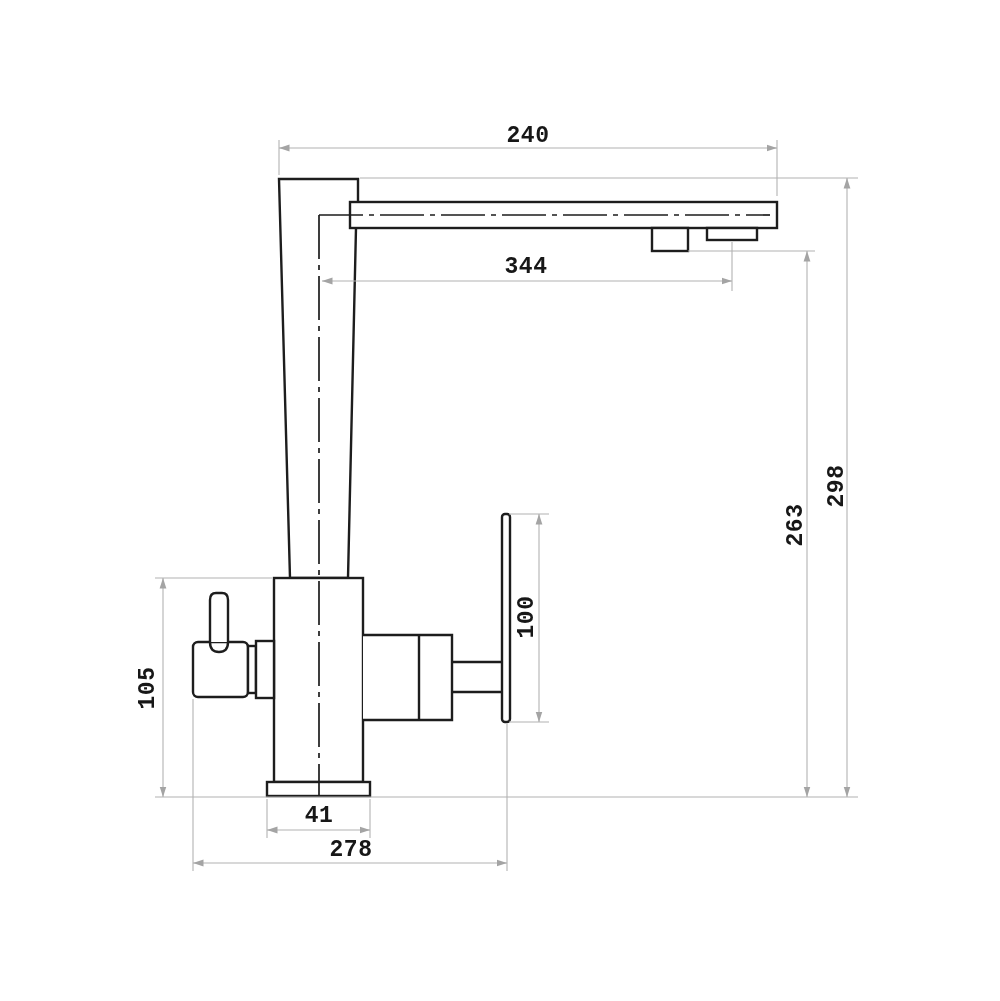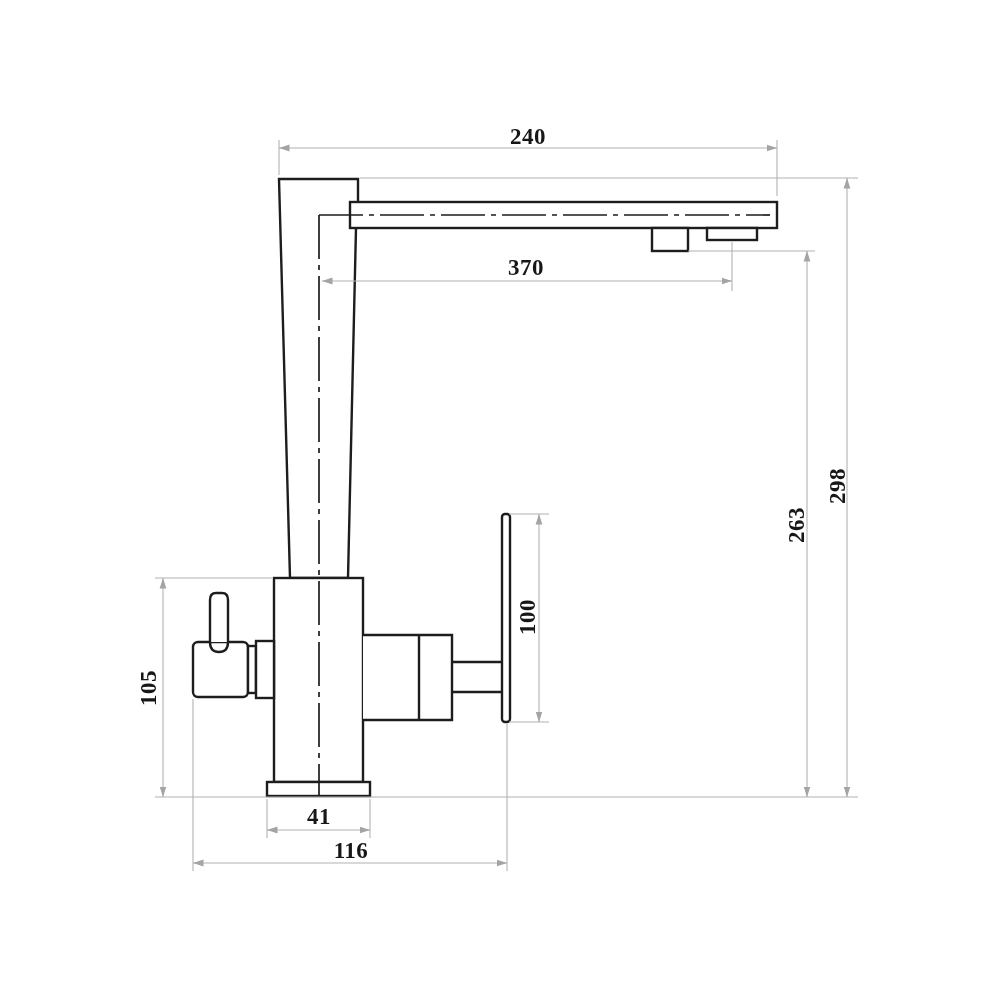--- a/index.html
+++ b/index.html
@@ -5,21 +5,21 @@
   html, body {
     margin: 0;
     padding: 0;
     background: #ffffff;
   }
   .canvas {
     position: relative;
     width: 1000px;
     height: 1001px;
     background: var(--c-background, #ffffff);
-    font-family: Liberation Serif, serif;
+    font-family: Liberation Mono, monospace;
     overflow: hidden;
   }
   svg { display: block; }
 
   .outline {
     stroke: var(--c-outline, #1d1d1d);
     stroke-width: 2.4;
     fill: none;
     stroke-linejoin: miter;
     stroke-linecap: butt;
@@ -126,21 +126,21 @@
       <line class="dimline" x1="847" y1="178" x2="847" y2="797" marker-start="url(#arr)" marker-end="url(#arr)"></line>
       <line class="dimline" x1="807" y1="251" x2="807" y2="797" marker-start="url(#arr)" marker-end="url(#arr)"></line>
       <line class="dimline" x1="539" y1="514" x2="539" y2="722" marker-start="url(#arr)" marker-end="url(#arr)"></line>
       <line class="dimline" x1="163" y1="578" x2="163" y2="797" marker-start="url(#arr)" marker-end="url(#arr)"></line>
       <line class="dimline" x1="267" y1="830" x2="370" y2="830" marker-start="url(#arr)" marker-end="url(#arr)"></line>
       <line class="dimline" x1="193" y1="863" x2="507" y2="863" marker-start="url(#arr)" marker-end="url(#arr)"></line>
     </g>
   </svg>
 
   <span class="dim-label" style="left:528px; top:136px;">240</span>
-  <span class="dim-label" style="left:526px; top:267px;">370</span>
+  <span class="dim-label" style="left:526px; top:267px;">344</span>
   <span class="dim-label v" style="left:837px; top:486px;">298</span>
   <span class="dim-label v" style="left:796px; top:525px;">263</span>
   <span class="dim-label v" style="left:527px; top:617px;">100</span>
   <span class="dim-label v" style="left:148px; top:688px;">105</span>
   <span class="dim-label" style="left:319px; top:816px;">41</span>
-  <span class="dim-label" style="left:351px; top:850px;">116</span>
+  <span class="dim-label" style="left:351px; top:850px;">278</span>
 
 </div>
 
 </body></html>

